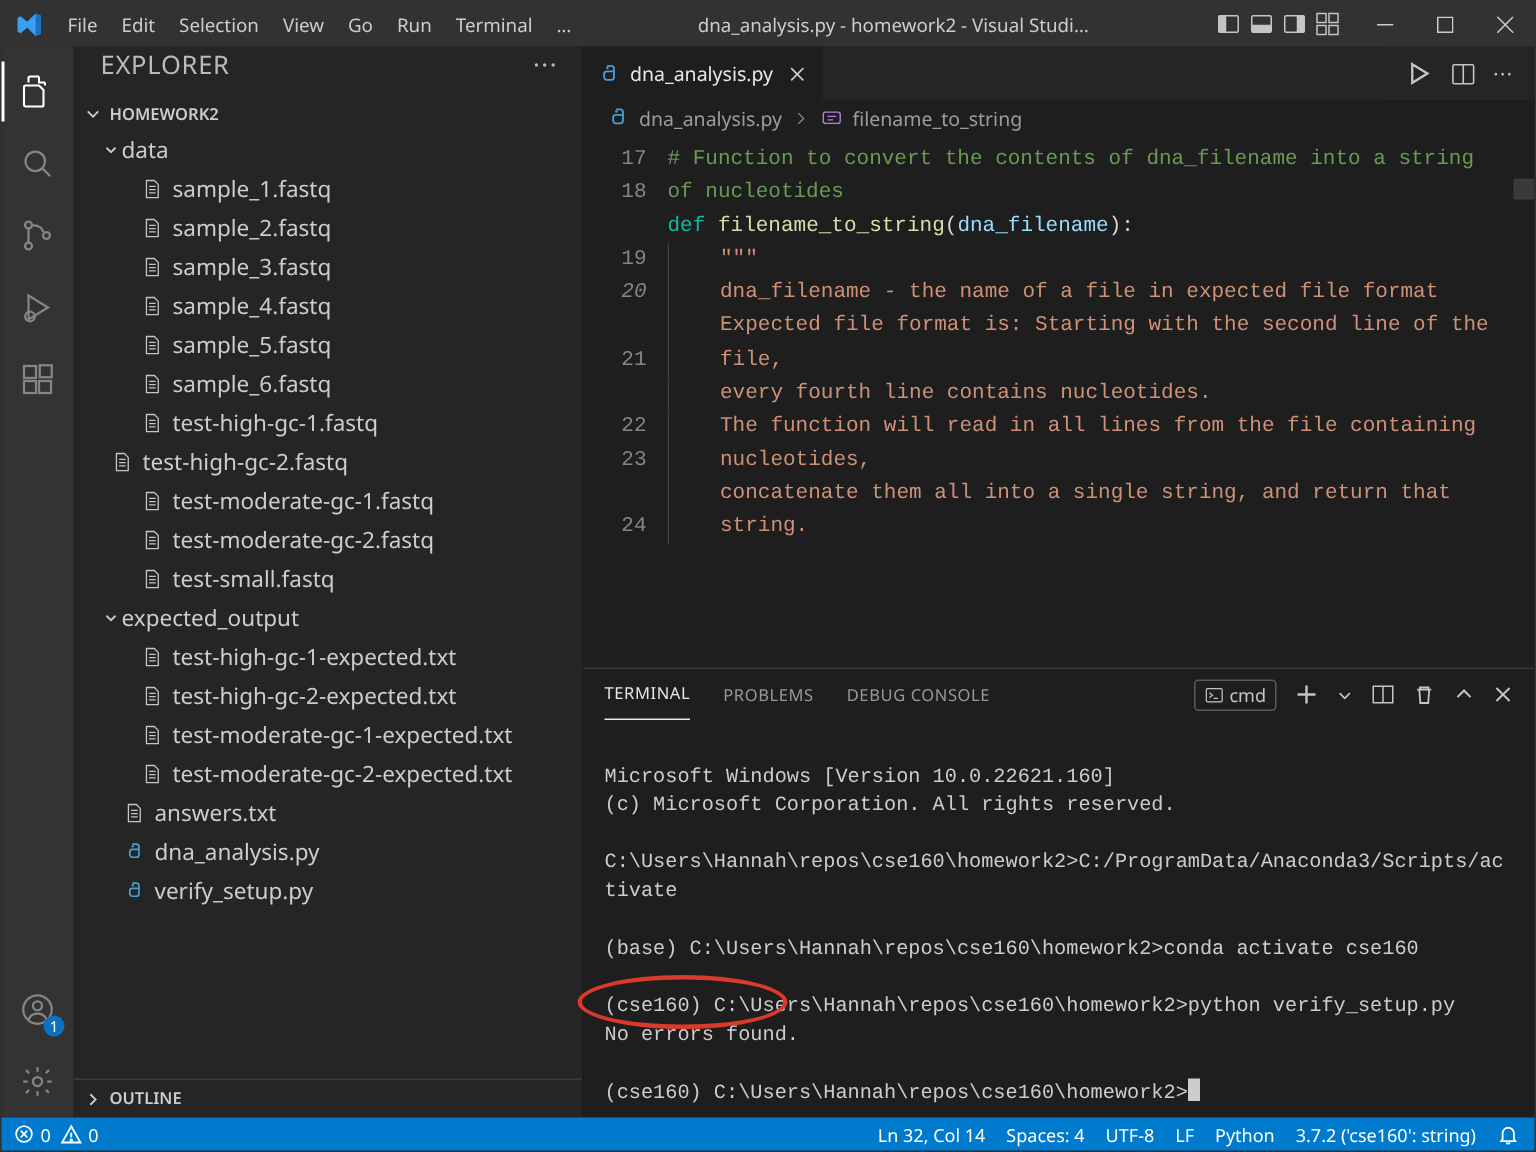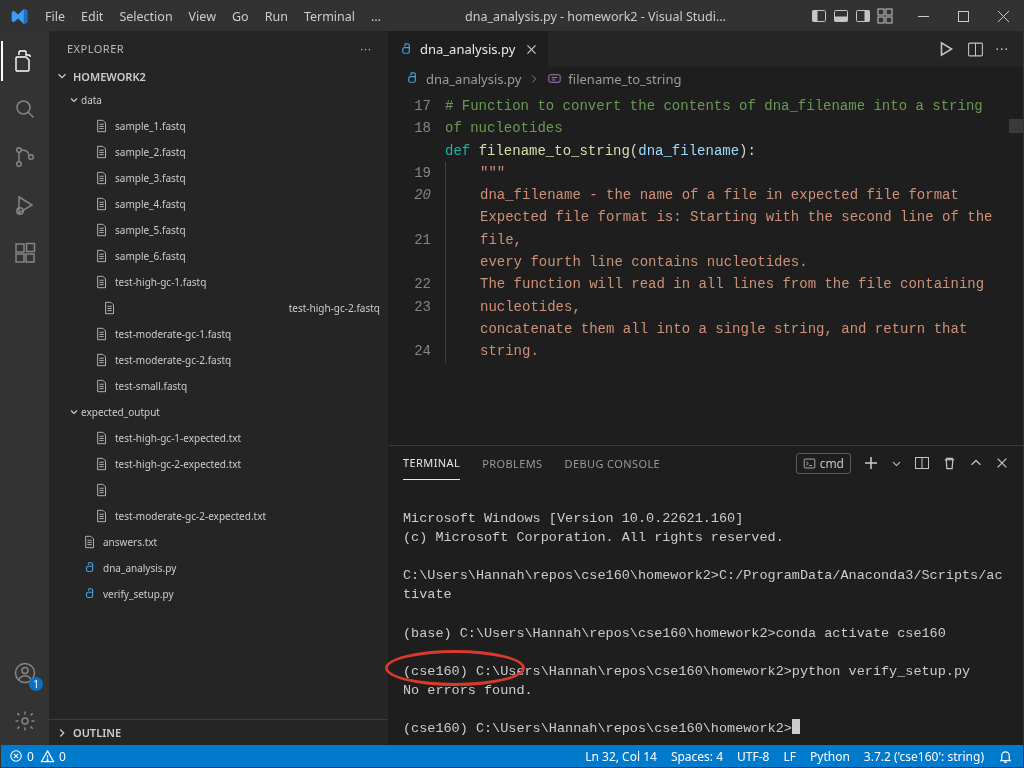--- a/index.html
+++ b/index.html
@@ -20,24 +20,24 @@
   .body { flex:1; display:flex; min-height:0; }
   
   .activity { width:48px; background:#333333; display:flex; flex-direction:column; align-items:center; padding-top:6px; }
   .activity .act { width:48px; height:48px; display:flex; align-items:center; justify-content:center; color:#858585; position:relative; }
   .activity .act.active { color:#fff; }
   .activity .act.active::before { content:""; position:absolute; left:0; top:4px; bottom:4px; width:2px; background:#fff; }
   .activity .spacer { flex:1; }
   .badge { position:absolute; bottom:6px; right:6px; background:#0e70c0; color:#fff; border-radius:8px; font-size:10px; min-width:14px; height:14px; padding:0 3px; display:flex; align-items:center; justify-content:center; }
   
   .sidebar { width:340px; background:#252526; display:flex; flex-direction:column; border-right:1px solid #1b1b1b; }
-  .sidebar .header { height:34px; display:flex; align-items:center; justify-content:space-between; padding:0 16px 0 18px; color:#bbb; font-size:11px; letter-spacing:0.5px; }
+  .sidebar .header { height:34px; display:flex; justify-content:space-between; padding:0 16px 0 18px; color:#bbb; font-size:17px; letter-spacing:0.5px; }
   .sidebar .section-title { height:22px; display:flex; align-items:center; padding-left:6px; font-size:11px; font-weight:600; color:#ccc; gap:4px; }
   .sidebar .tree { flex:1; overflow:auto; padding-bottom:4px; }
-  .tree-row { height:26px; display:flex; align-items:center; padding-right:8px; color:#ccc; font-size:10px; white-space:nowrap; }
+  .tree-row { height:26px; display:flex; align-items:center; padding-right:8px; color:#ccc; font-size:15px; white-space:nowrap; }
   .tree-row .twisty { width:14px; display:flex; justify-content:center; color:#ccc; }
   .tree-row .ficon { width:18px; display:flex; justify-content:center; margin-right:4px; color:#c5c5c5; }
   .outline { height:26px; border-top:1px solid #3c3c3c; display:flex; align-items:center; padding-left:6px; font-size:11px; font-weight:600; color:#ccc; gap:4px; }
   
   .editor-group { flex:1; display:flex; flex-direction:column; min-width:0; }
   .tabbar { height:36px; background:#252526; display:flex; align-items:stretch; }
   .tab { background:#1e1e1e; border-right:1px solid #252526; display:flex; align-items:center; padding:0 10px; gap:6px; font-size:13px; color:#e8e8e8; }
   .tab .close { margin-left:4px; color:#ccc; }
   .tabbar .grow { flex:1; background:#252526; }
   .tabbar .actions { display:flex; align-items:center; gap:12px; padding:0 14px; color:#c5c5c5; }
@@ -293,21 +293,21 @@
             <span class="ficon">
               <svg width="14" height="14" viewBox="0 0 16 16" fill="none" stroke="#c5c5c5">
                 <path d="M3 1.5h6l3 3v10H3z"></path>
                 <line x1="5" y1="6" x2="10" y2="6"></line>
                 <line x1="5" y1="8.5" x2="10" y2="8.5"></line>
                 <line x1="5" y1="11" x2="10" y2="11"></line>
               </svg>
             </span>
             <span>test-high-gc-1.fastq</span>
           </div>
-        <div class="tree-row" style="padding-left:52px;justify-content:space-between;">
+        <div class="tree-row" style="padding-left:24px;">
             <span class="ficon">
               <svg width="14" height="14" viewBox="0 0 16 16" fill="none" stroke="#c5c5c5">
                 <path d="M3 1.5h6l3 3v10H3z"></path>
                 <line x1="5" y1="6" x2="10" y2="6"></line>
                 <line x1="5" y1="8.5" x2="10" y2="8.5"></line>
                 <line x1="5" y1="11" x2="10" y2="11"></line>
               </svg>
             </span>
             <span>test-high-gc-2.fastq</span>
           </div>
@@ -377,20 +377,21 @@
           </div>
         <div class="tree-row" style="padding-left:44px;">
             <span class="ficon">
               <svg width="14" height="14" viewBox="0 0 16 16" fill="none" stroke="#c5c5c5">
                 <path d="M3 1.5h6l3 3v10H3z"></path>
                 <line x1="5" y1="6" x2="10" y2="6"></line>
                 <line x1="5" y1="8.5" x2="10" y2="8.5"></line>
                 <line x1="5" y1="11" x2="10" y2="11"></line>
               </svg>
             </span>
+            <span>test-moderate-gc-1-expected.txt</span>
           </div>
         <div class="tree-row" style="padding-left:44px;">
             <span class="ficon">
               <svg width="14" height="14" viewBox="0 0 16 16" fill="none" stroke="#c5c5c5">
                 <path d="M3 1.5h6l3 3v10H3z"></path>
                 <line x1="5" y1="6" x2="10" y2="6"></line>
                 <line x1="5" y1="8.5" x2="10" y2="8.5"></line>
                 <line x1="5" y1="11" x2="10" y2="11"></line>
               </svg>
             </span>

